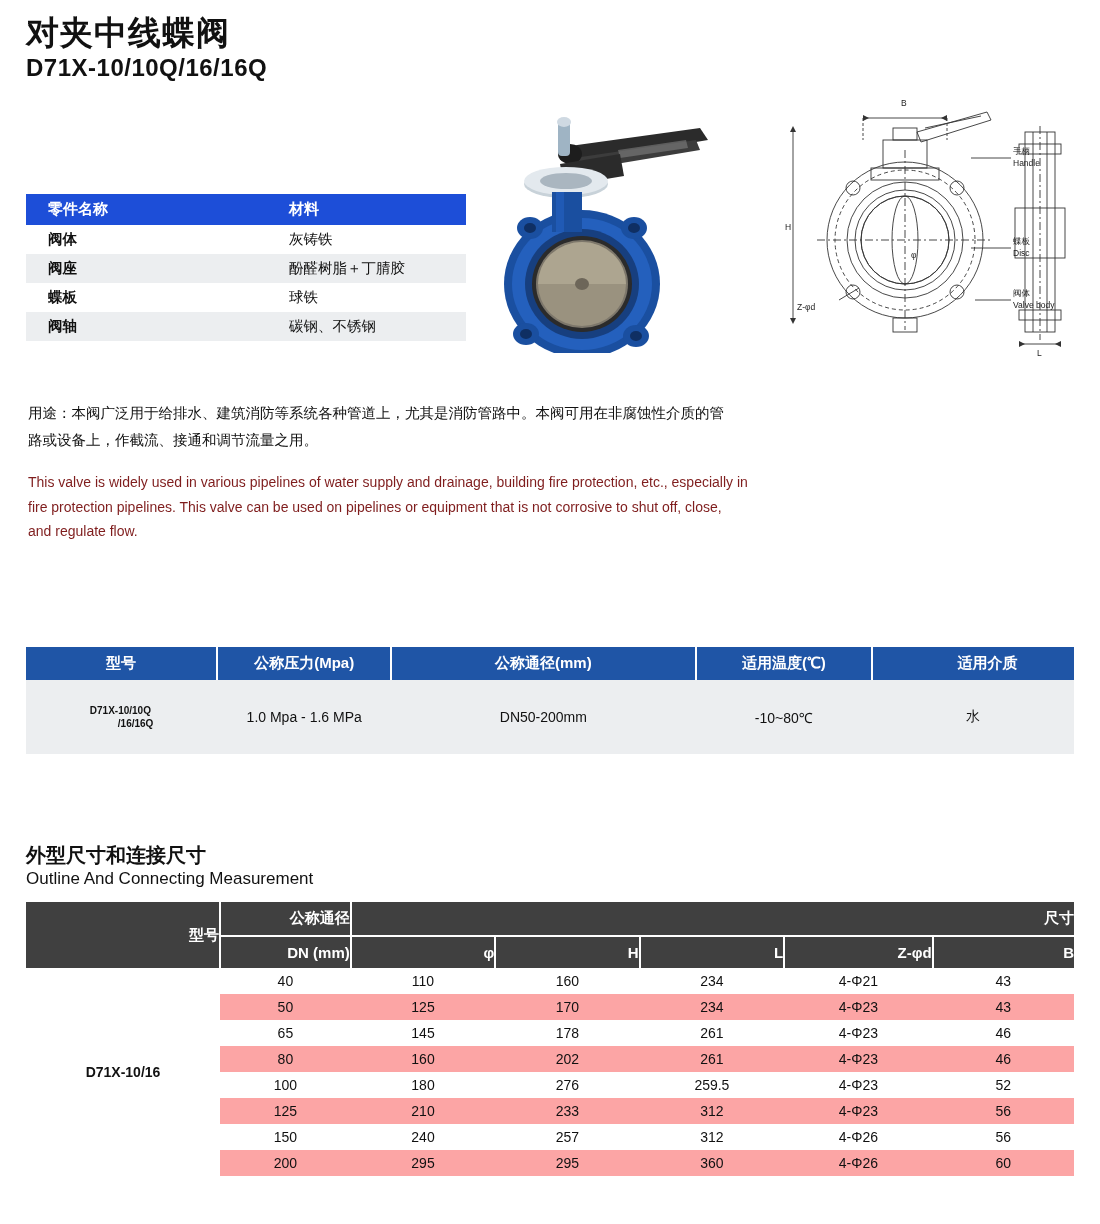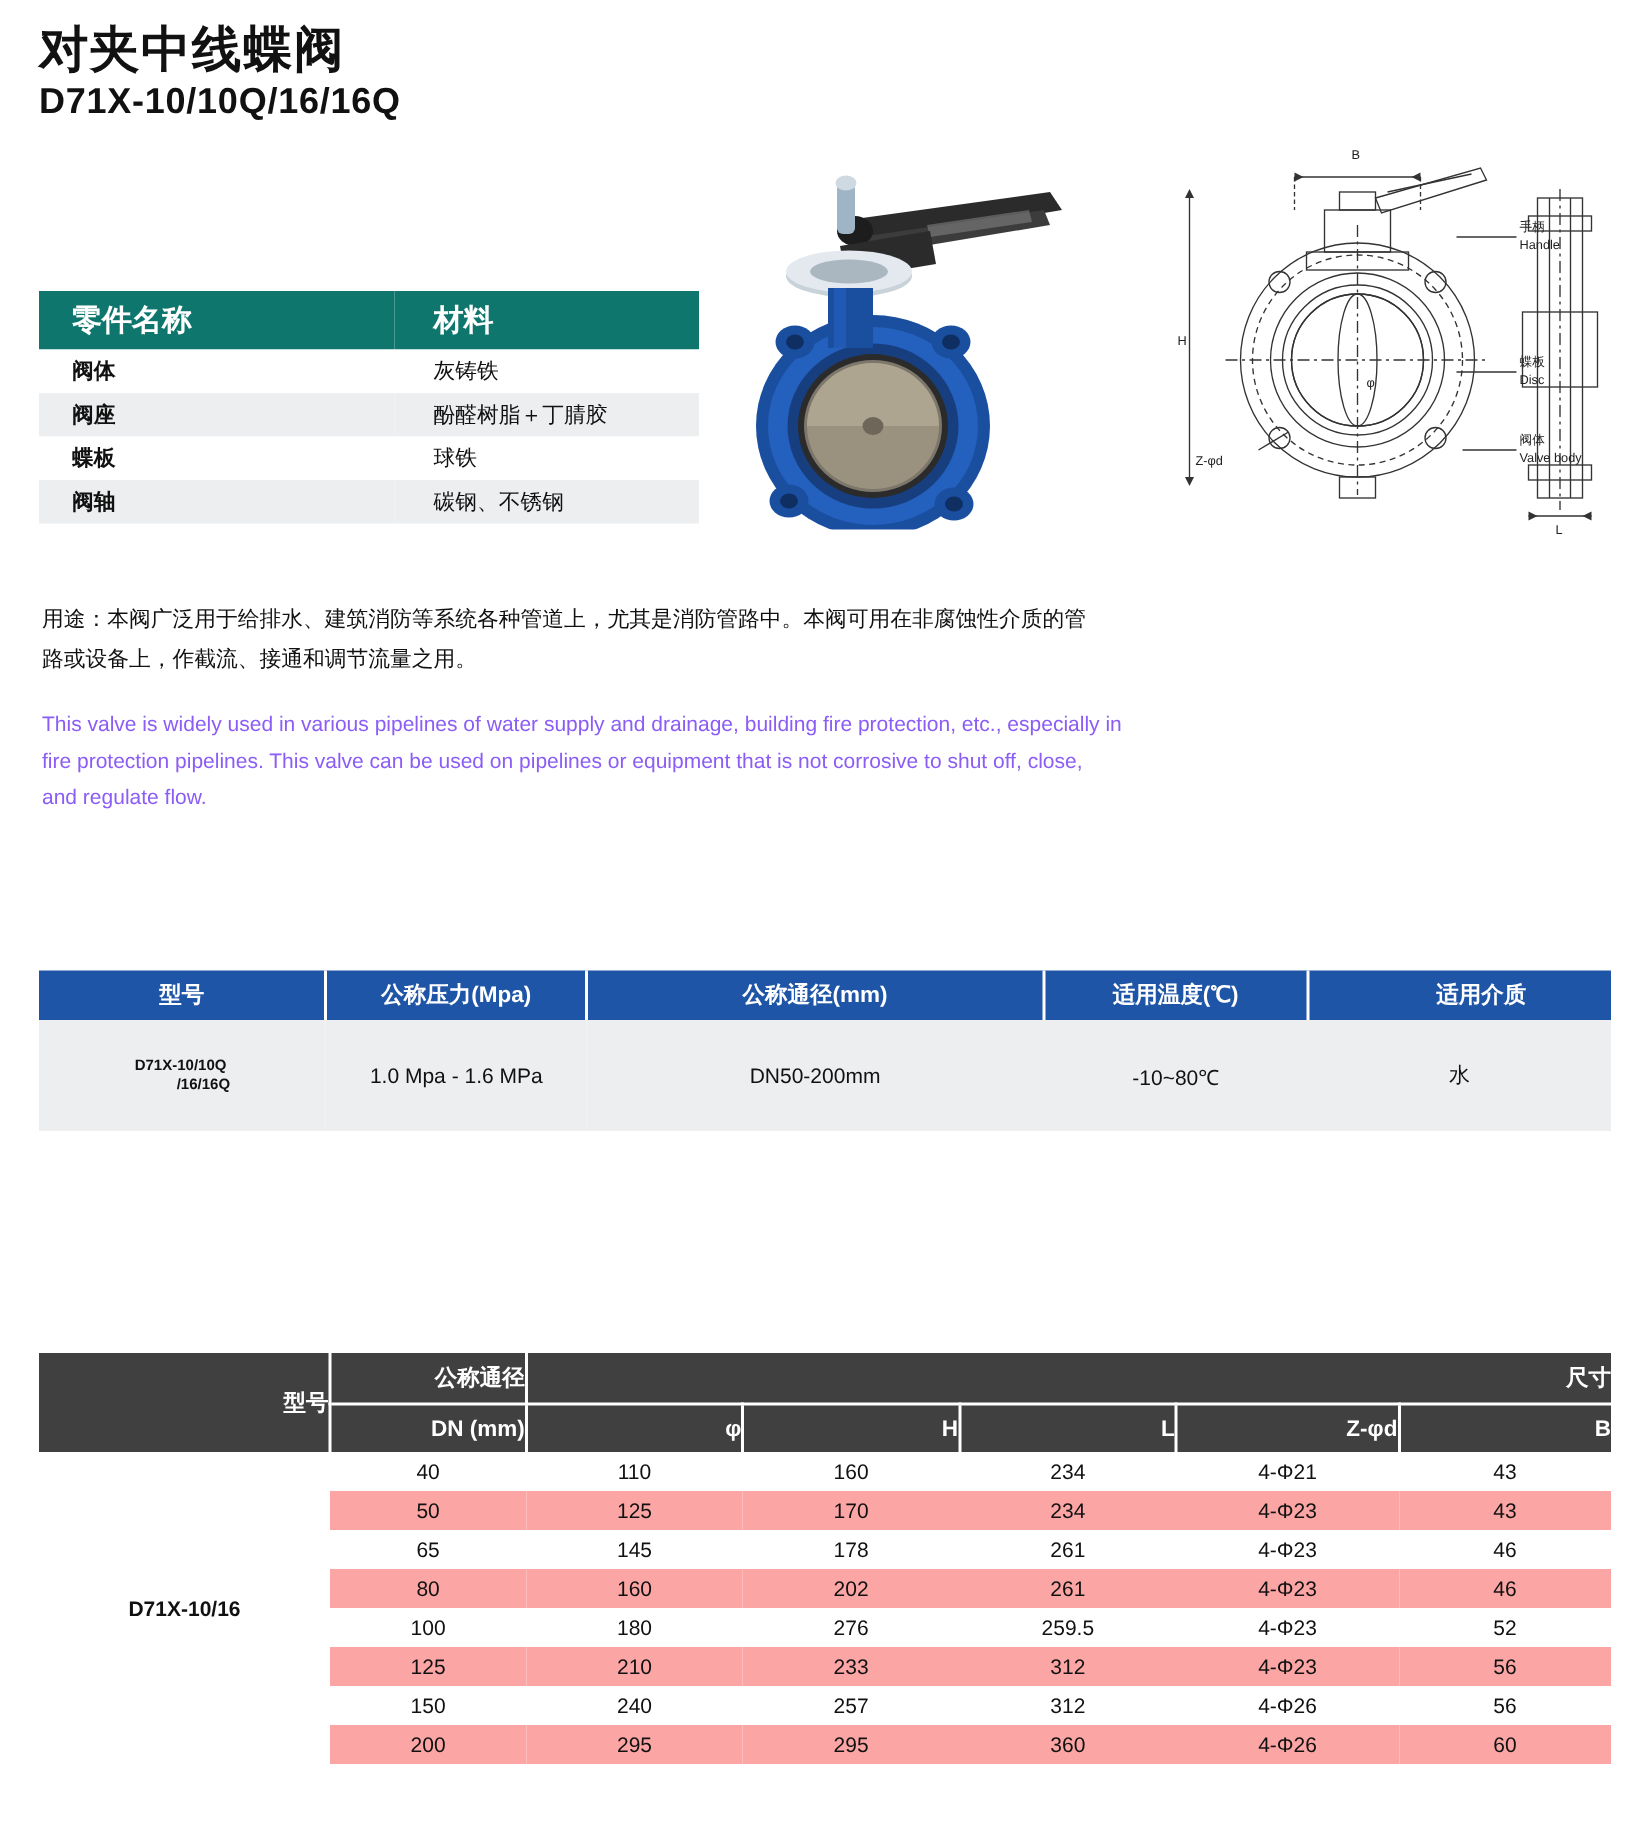--- a/index.html
+++ b/index.html
@@ -62,23 +62,23 @@
   
   .mat-table {
     position: absolute;
     left: 26px;
     top: 194px;
     width: 440px;
     border-collapse: collapse;
     font-size: 14.5px;
   }
   .mat-table th {
-    background: #0f766e;
+    background: #1d4ed8;
     color: #fff;
-    font-size: 20px;
+    font-size: 15px;
     font-weight: bold;
     text-align: left;
     padding: 6px 0 6px 22px;
     height: 16px;
   }
   .mat-table th.c2 { padding-left: 26px; }
   .mat-table td {
     padding: 5px 0 5px 22px;
     height: 18px;
     color: #111;
@@ -114,21 +114,21 @@
     line-height: 1.85;
     color: #111;
   }
   .usage-en {
     position: absolute;
     left: 28px;
     top: 470px;
     width: 720px;
     font-size: 14px;
     line-height: 1.75;
-    color: #8b5cf6;
+    color: #7f1d1d;
   }
 
   .sec2 { position: absolute; left: 26px; top: 584px; }
 
   
   .spec-table {
     position: absolute;
     left: 26px;
     top: 647px;
     width: 1048px;
@@ -382,20 +382,24 @@
           </span>
         </td>
         <td>1.0 Mpa - 1.6 MPa</td>
         <td>DN50-200mm</td>
         <td>-10~80℃</td>
         <td>水</td>
       </tr>
     </tbody>
   </table>
 
+  <div class="sec3">
+    <div class="sec-cn">外型尺寸和连接尺寸</div>
+    <div class="sec-en">Outline And Connecting Measurement</div>
+  </div>
 
   <table class="dim-table">
     <thead>
       <tr>
         <th rowspan="2" class="no-b">型号</th>
         <th class="col-dn">公称通径</th>
         <th colspan="5" class="no-r">尺寸</th>
       </tr>
       <tr>
         <th class="col-dn no-b">DN (mm)</th>

